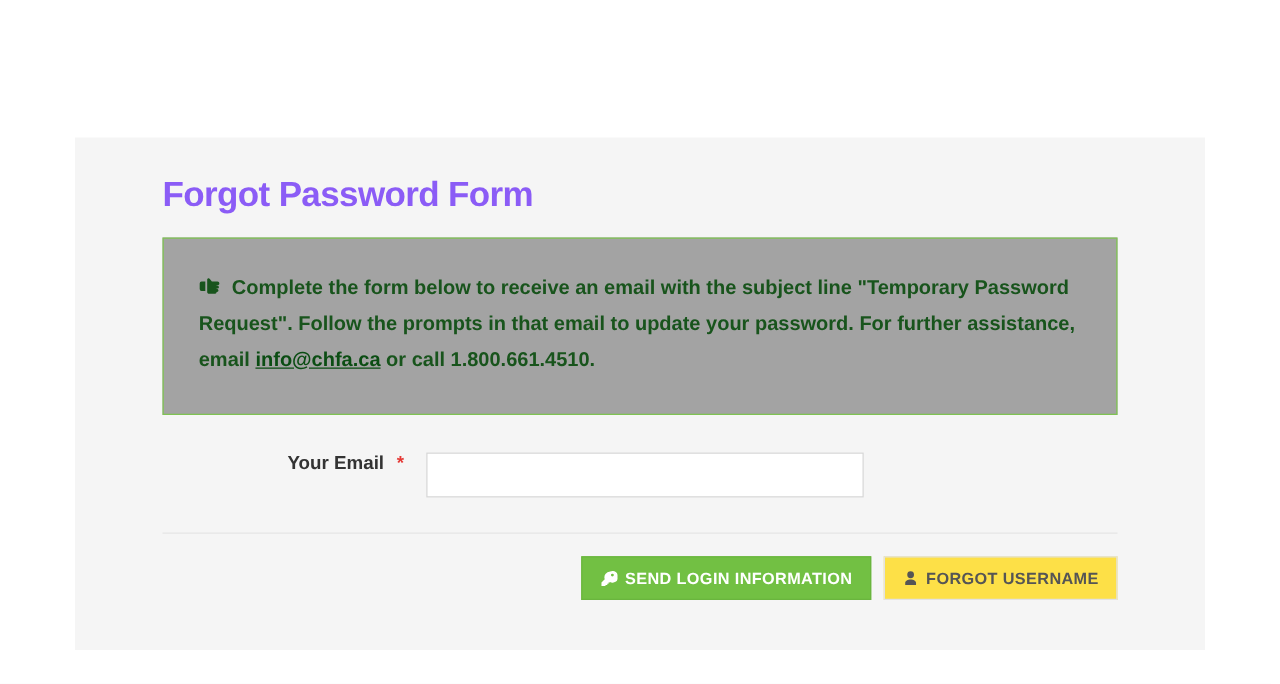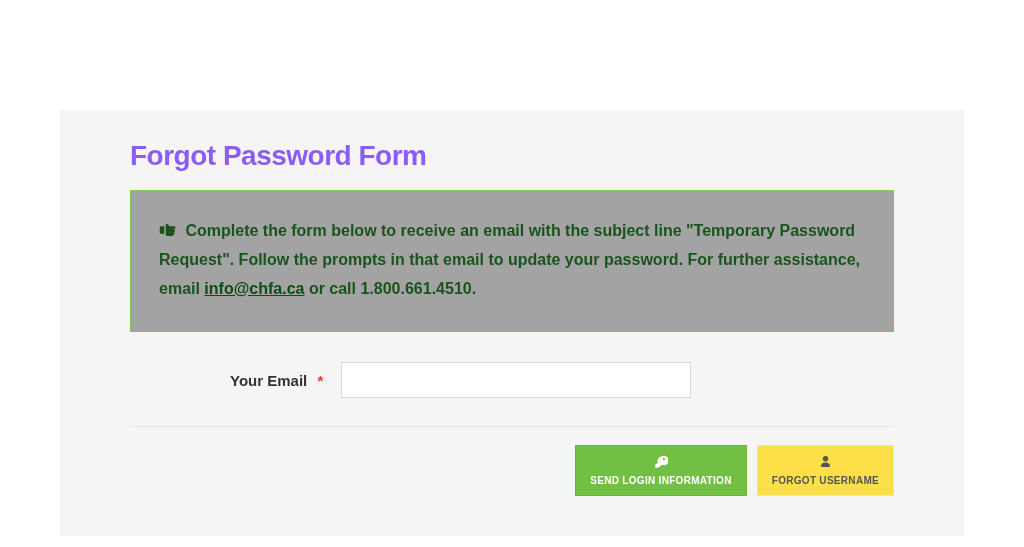--- a/index.html
+++ b/index.html
@@ -37,21 +37,20 @@
     }
     .alert { background:#a3a3a3; border:1px solid #7fc352; color:#18541c; }
     .alert a { color:#0b4d13; text-decoration: underline; }
     .hand-icon {
       display: inline-block;
       vertical-align: -2px;
       margin-right: 4px;
     }
     .form-row {
       display: flex;
-      align-items: center;
       justify-content: flex-start;
       gap: 18px;
       padding: 4px 0 28px 0;
       margin-left: 100px;
     }
     .form-label {
       font-size: 15px;
       color: #333;
       font-weight: 600;
       white-space: nowrap;
@@ -76,27 +75,26 @@
     }
     .button-row {
       display: flex;
       justify-content: flex-end;
       gap: 10px;
     }
     .btn {
       display: inline-flex;
       align-items: center;
       gap: 6px;
-      font-size: 10px;
+      font-size: 13px;
       font-weight: 700;
       padding: 9px 14px;
       border: 1px solid transparent;
       cursor: pointer;
       letter-spacing: 0.3px;
-      flex-direction: column;
     }
     .btn-primary {
       background: #72c043;
       color: #fff;
       border-color: #6ab53e;
     }
     .btn-primary .icon svg path { fill:#fff; }
     .btn-secondary {
       background: #fde047;
       color: #555;

